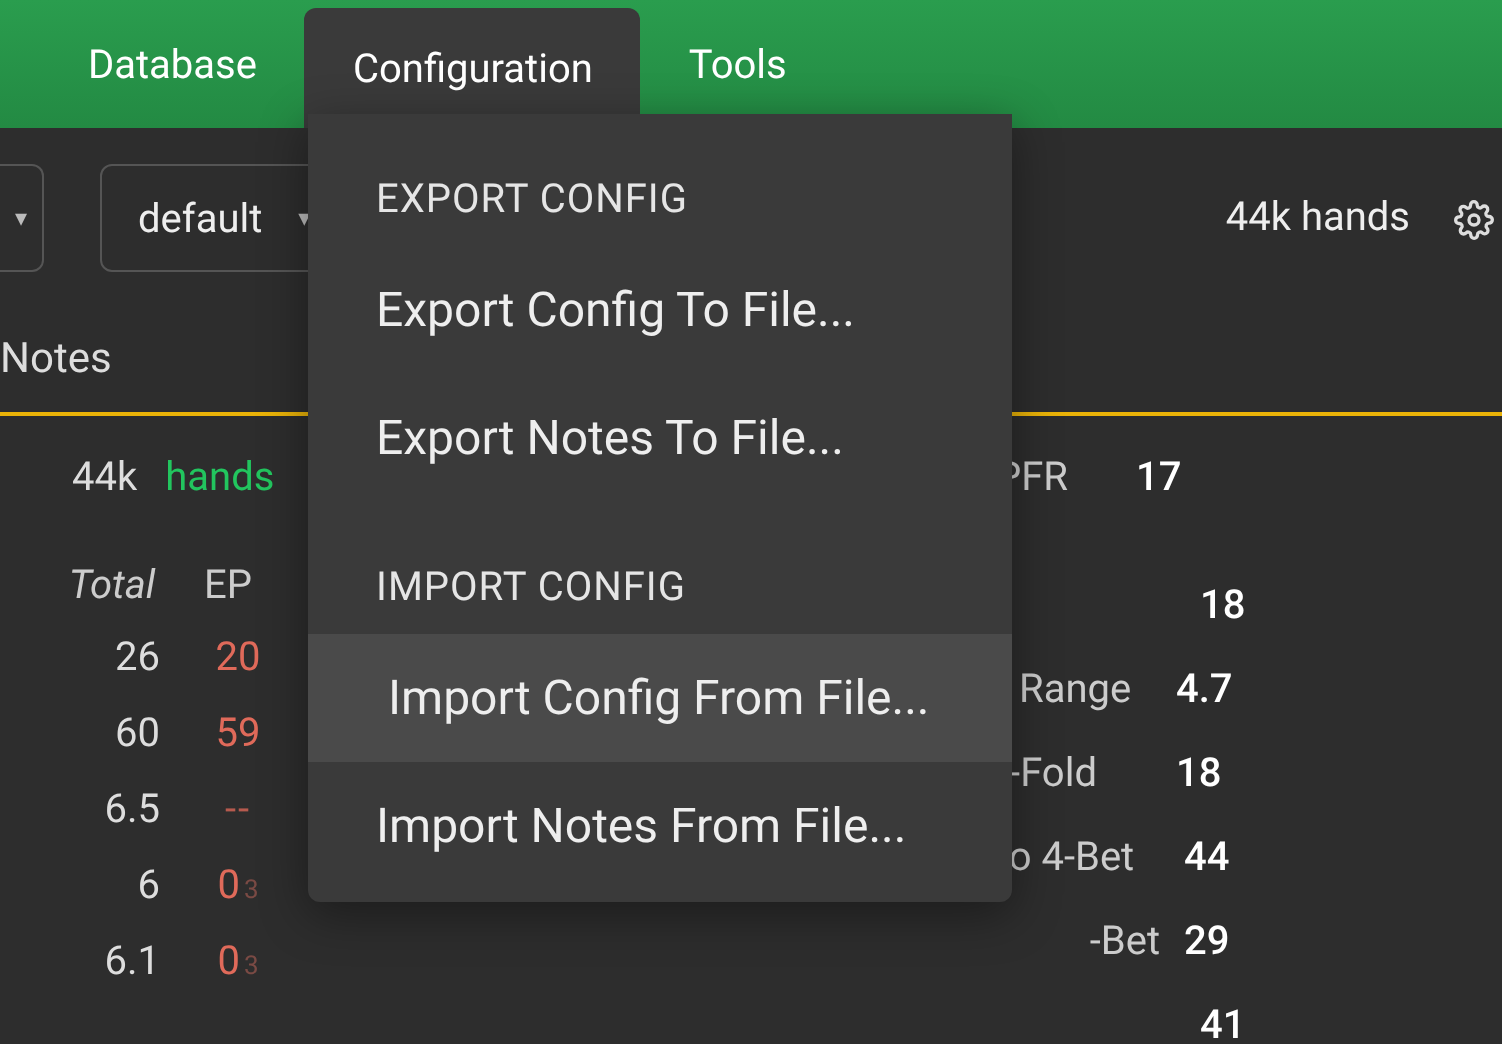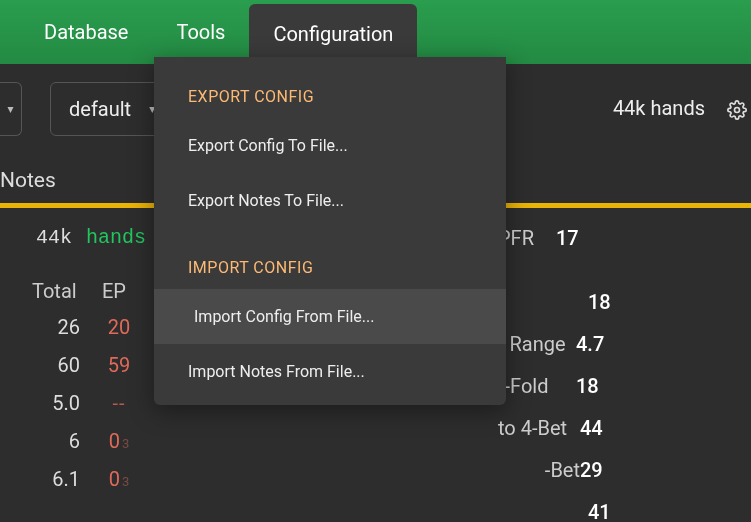--- a/index.html
+++ b/index.html
@@ -68,21 +68,21 @@
   .gear {
     position: absolute;
     right: 4px;
     top: 36px;
     color: #ddd;
   }
   .gear svg { width: 20px; height: 20px; }
   
   .tabbar {
     height: 54px;
-    border-bottom: 5px solid #eab308;
+    border-bottom: 2px solid #eab308;
     display: flex;
     padding-left: 0;
   }
   .tab {
     padding: 14px 10px 14px 0;
     font-size: 21px;
     color: #ddd;
   }
   
   .content {
@@ -90,30 +90,30 @@
     padding-top: 18px;
     color: #ddd;
     font-size: 20px;
   }
   .summary-row {
     display: flex;
     padding-left: 36px;
     gap: 12px;
     margin-bottom: 30px;
   }
-  .stat-block { display: flex; gap: 14px; align-items: baseline; font-family: Liberation Mono, monospace; }
+  .stat-block { display: flex; gap: 14px; align-items: baseline; }
   
   .cols-header {
     display: flex;
     padding-left: 32px;
     gap: 22px;
     color: #ccc;
     margin-bottom: 12px;
   }
-  .cols-header span:first-child { width: 48px; text-align: left; }
+  .cols-header span:first-child { width: 48px; text-align: center; font-style: italic; }
   
   .data-rows { padding-left: 32px; }
   .data-row {
     display: flex;
     gap: 22px;
     align-items: baseline;
     margin-bottom: 14px;
   }
   .data-row .c-total { width: 48px; text-align: right; }
   .data-row .c-ep { width: 34px; text-align: center; color: #e06a5a; }
@@ -124,59 +124,59 @@
     position: absolute;
     top: 18px;
     left: 498px;
   }
   .right-stats .row {
     display: flex;
     align-items: baseline;
     margin-bottom: 22px;
   }
   .right-stats .label { color: #ccc; width: 90px; text-align: left; }
-  .right-stats .val { color: #fff; margin-left: 0; font-weight: 500; }
+  .right-stats .val { color: #fff; margin-left: 12px; font-weight: 500; }
   .right-stats .row.tight { margin-bottom: 18px; align-items: center; }
   
   
   .dropdown {
     position: absolute;
     left: 154px;
     top: 57px;
     width: 352px;
     background: #3a3a3a;
     border-radius: 0 0 6px 6px;
     box-shadow: 0 6px 24px rgba(0,0,0,.4);
     padding-bottom: 6px;
     z-index: 100;
   }
   .dropdown .section-label {
-    color: #fdba74;
-    font-size: 16px;
+    color: #e5e5e5;
+    font-size: 20px;
     letter-spacing: 0.5px;
     padding: 30px 34px 12px;
   }
   .dropdown .item {
     padding: 18px 34px;
-    font-size: 16px;
+    font-size: 24px;
     color: #eee;
     cursor: pointer;
   }
   .dropdown .item.hover {
     background: #4a4a4a;
     padding-left: 40px;
   }
 </style>
 </head>
 <body>
 
 <div class="menubar">
   <div class="menu-item">Database</div>
+  <div class="menu-item active">Configuration</div>
   <div class="menu-item">Tools</div>
-  <div class="menu-item active">Configuration</div>
 </div>
 
 <div class="toolbar">
   <div class="dropdown-stub">
     <span>▾</span>
   </div>
   <div class="select">
     <span>default</span>
     <span class="caret">▾</span>
   </div>
@@ -209,21 +209,21 @@
   <div class="data-rows">
     <div class="data-row">
       <span class="c-total">26</span>
       <span class="c-ep">20</span>
     </div>
     <div class="data-row">
       <span class="c-total">60</span>
       <span class="c-ep">59</span>
     </div>
     <div class="data-row">
-      <span class="c-total">5.0</span>
+      <span class="c-total">6.5</span>
       <span class="c-ep dashes">--</span>
     </div>
     <div class="data-row">
       <span class="c-total">6</span>
       <span class="c-ep"><span>0</span><span class="sub">3</span></span>
     </div>
     <div class="data-row">
       <span class="c-total">6.1</span>
       <span class="c-ep"><span>0</span><span class="sub">3</span></span>
     </div>

